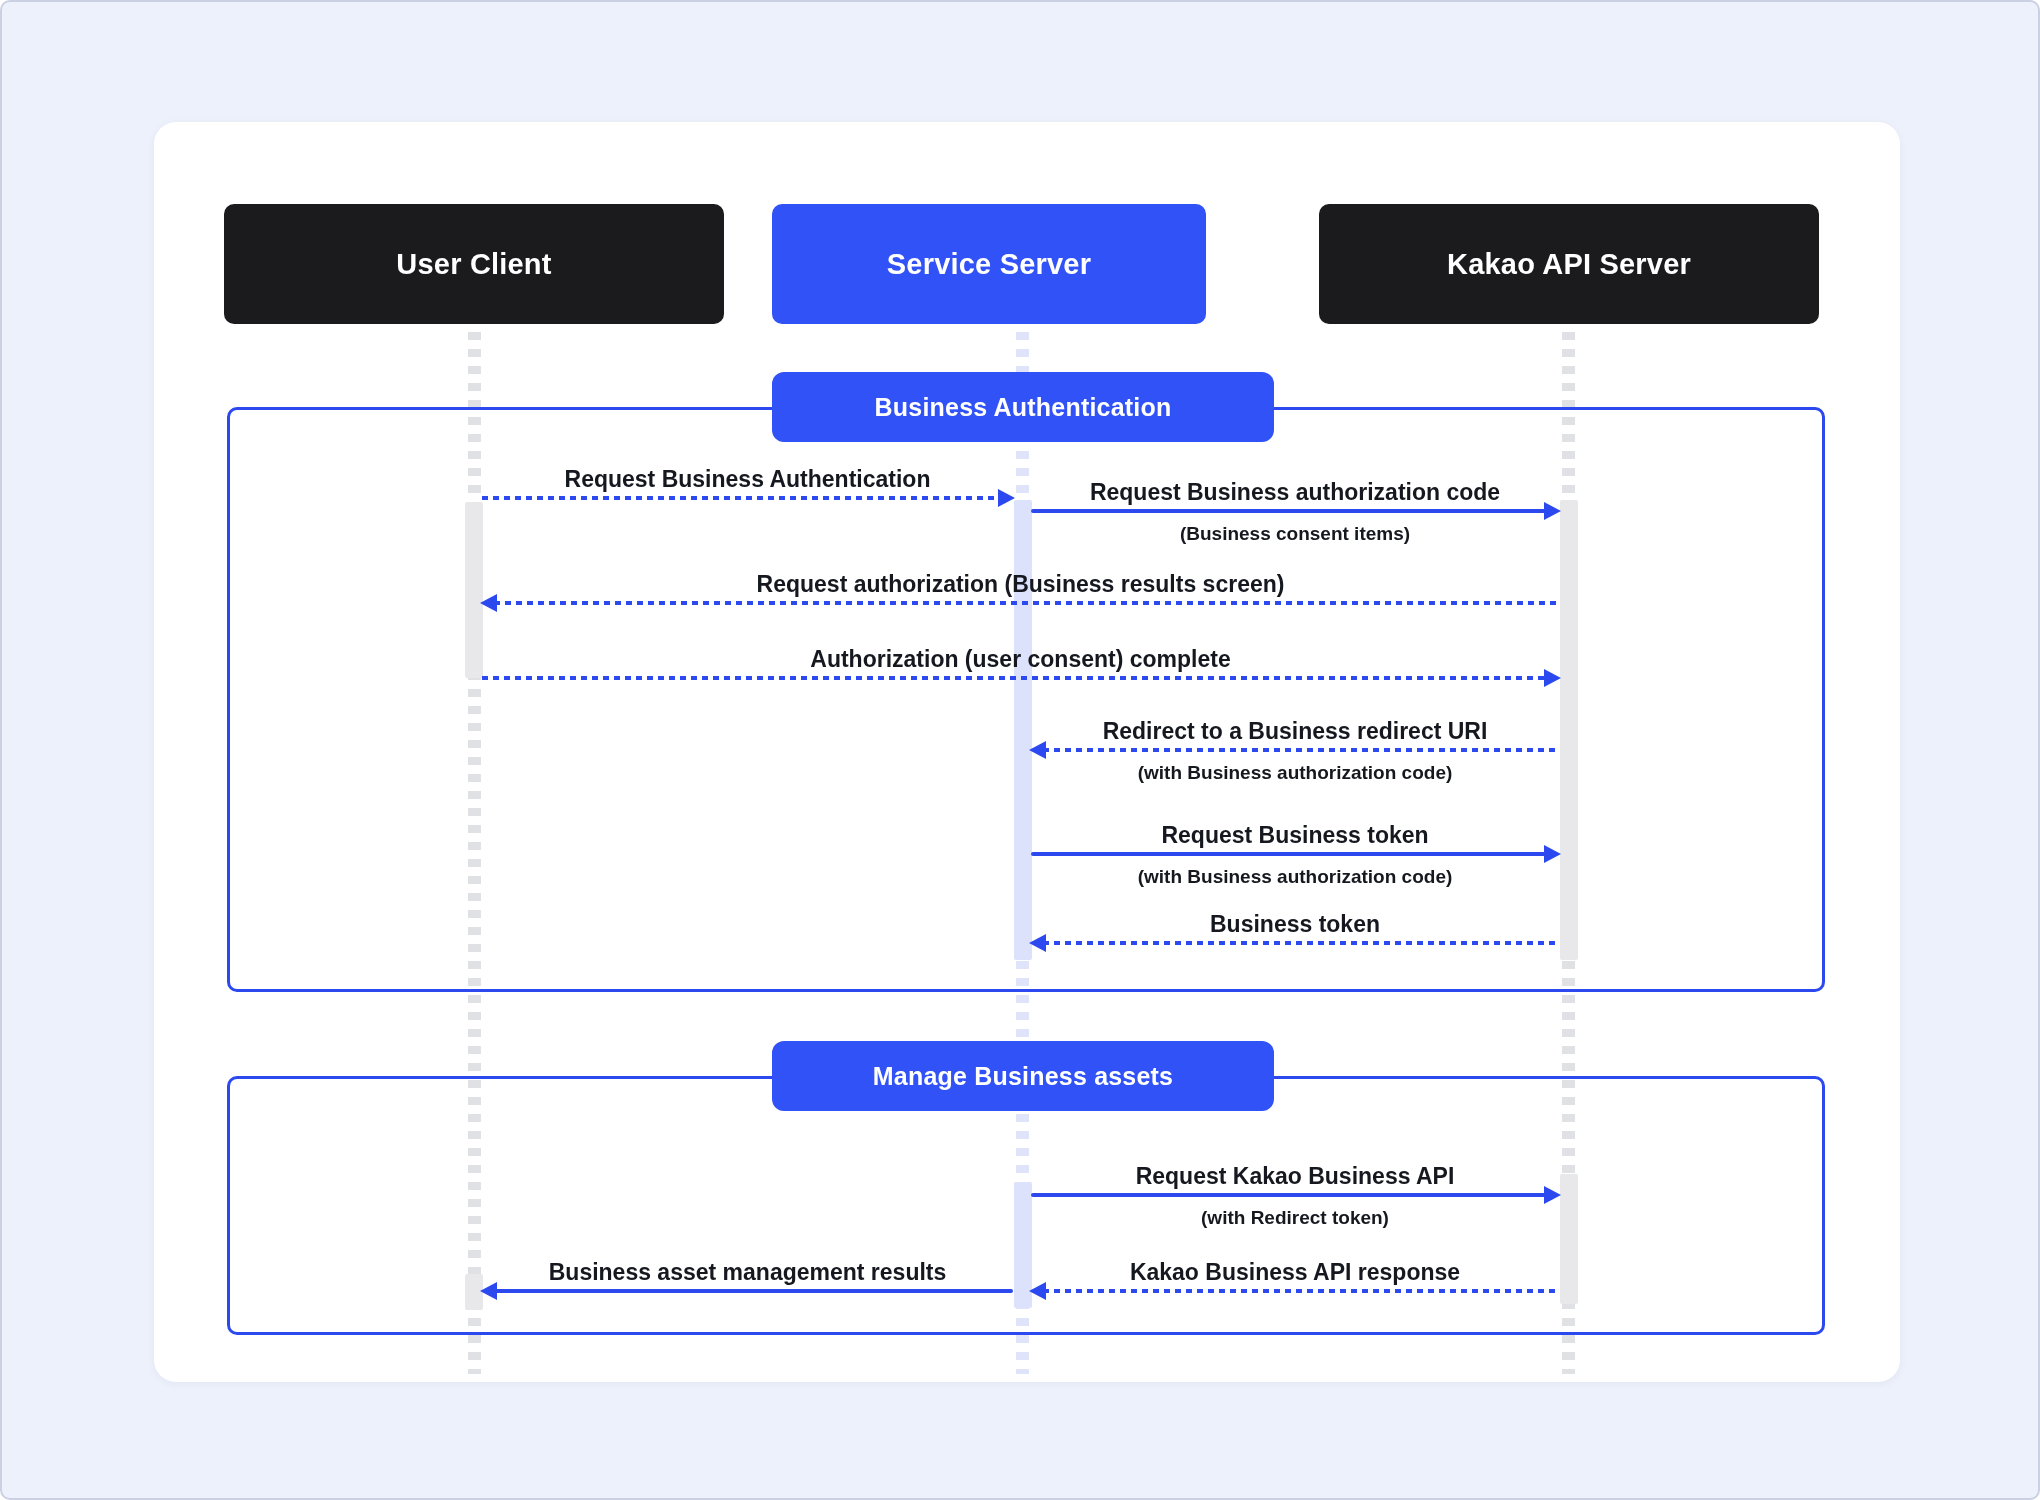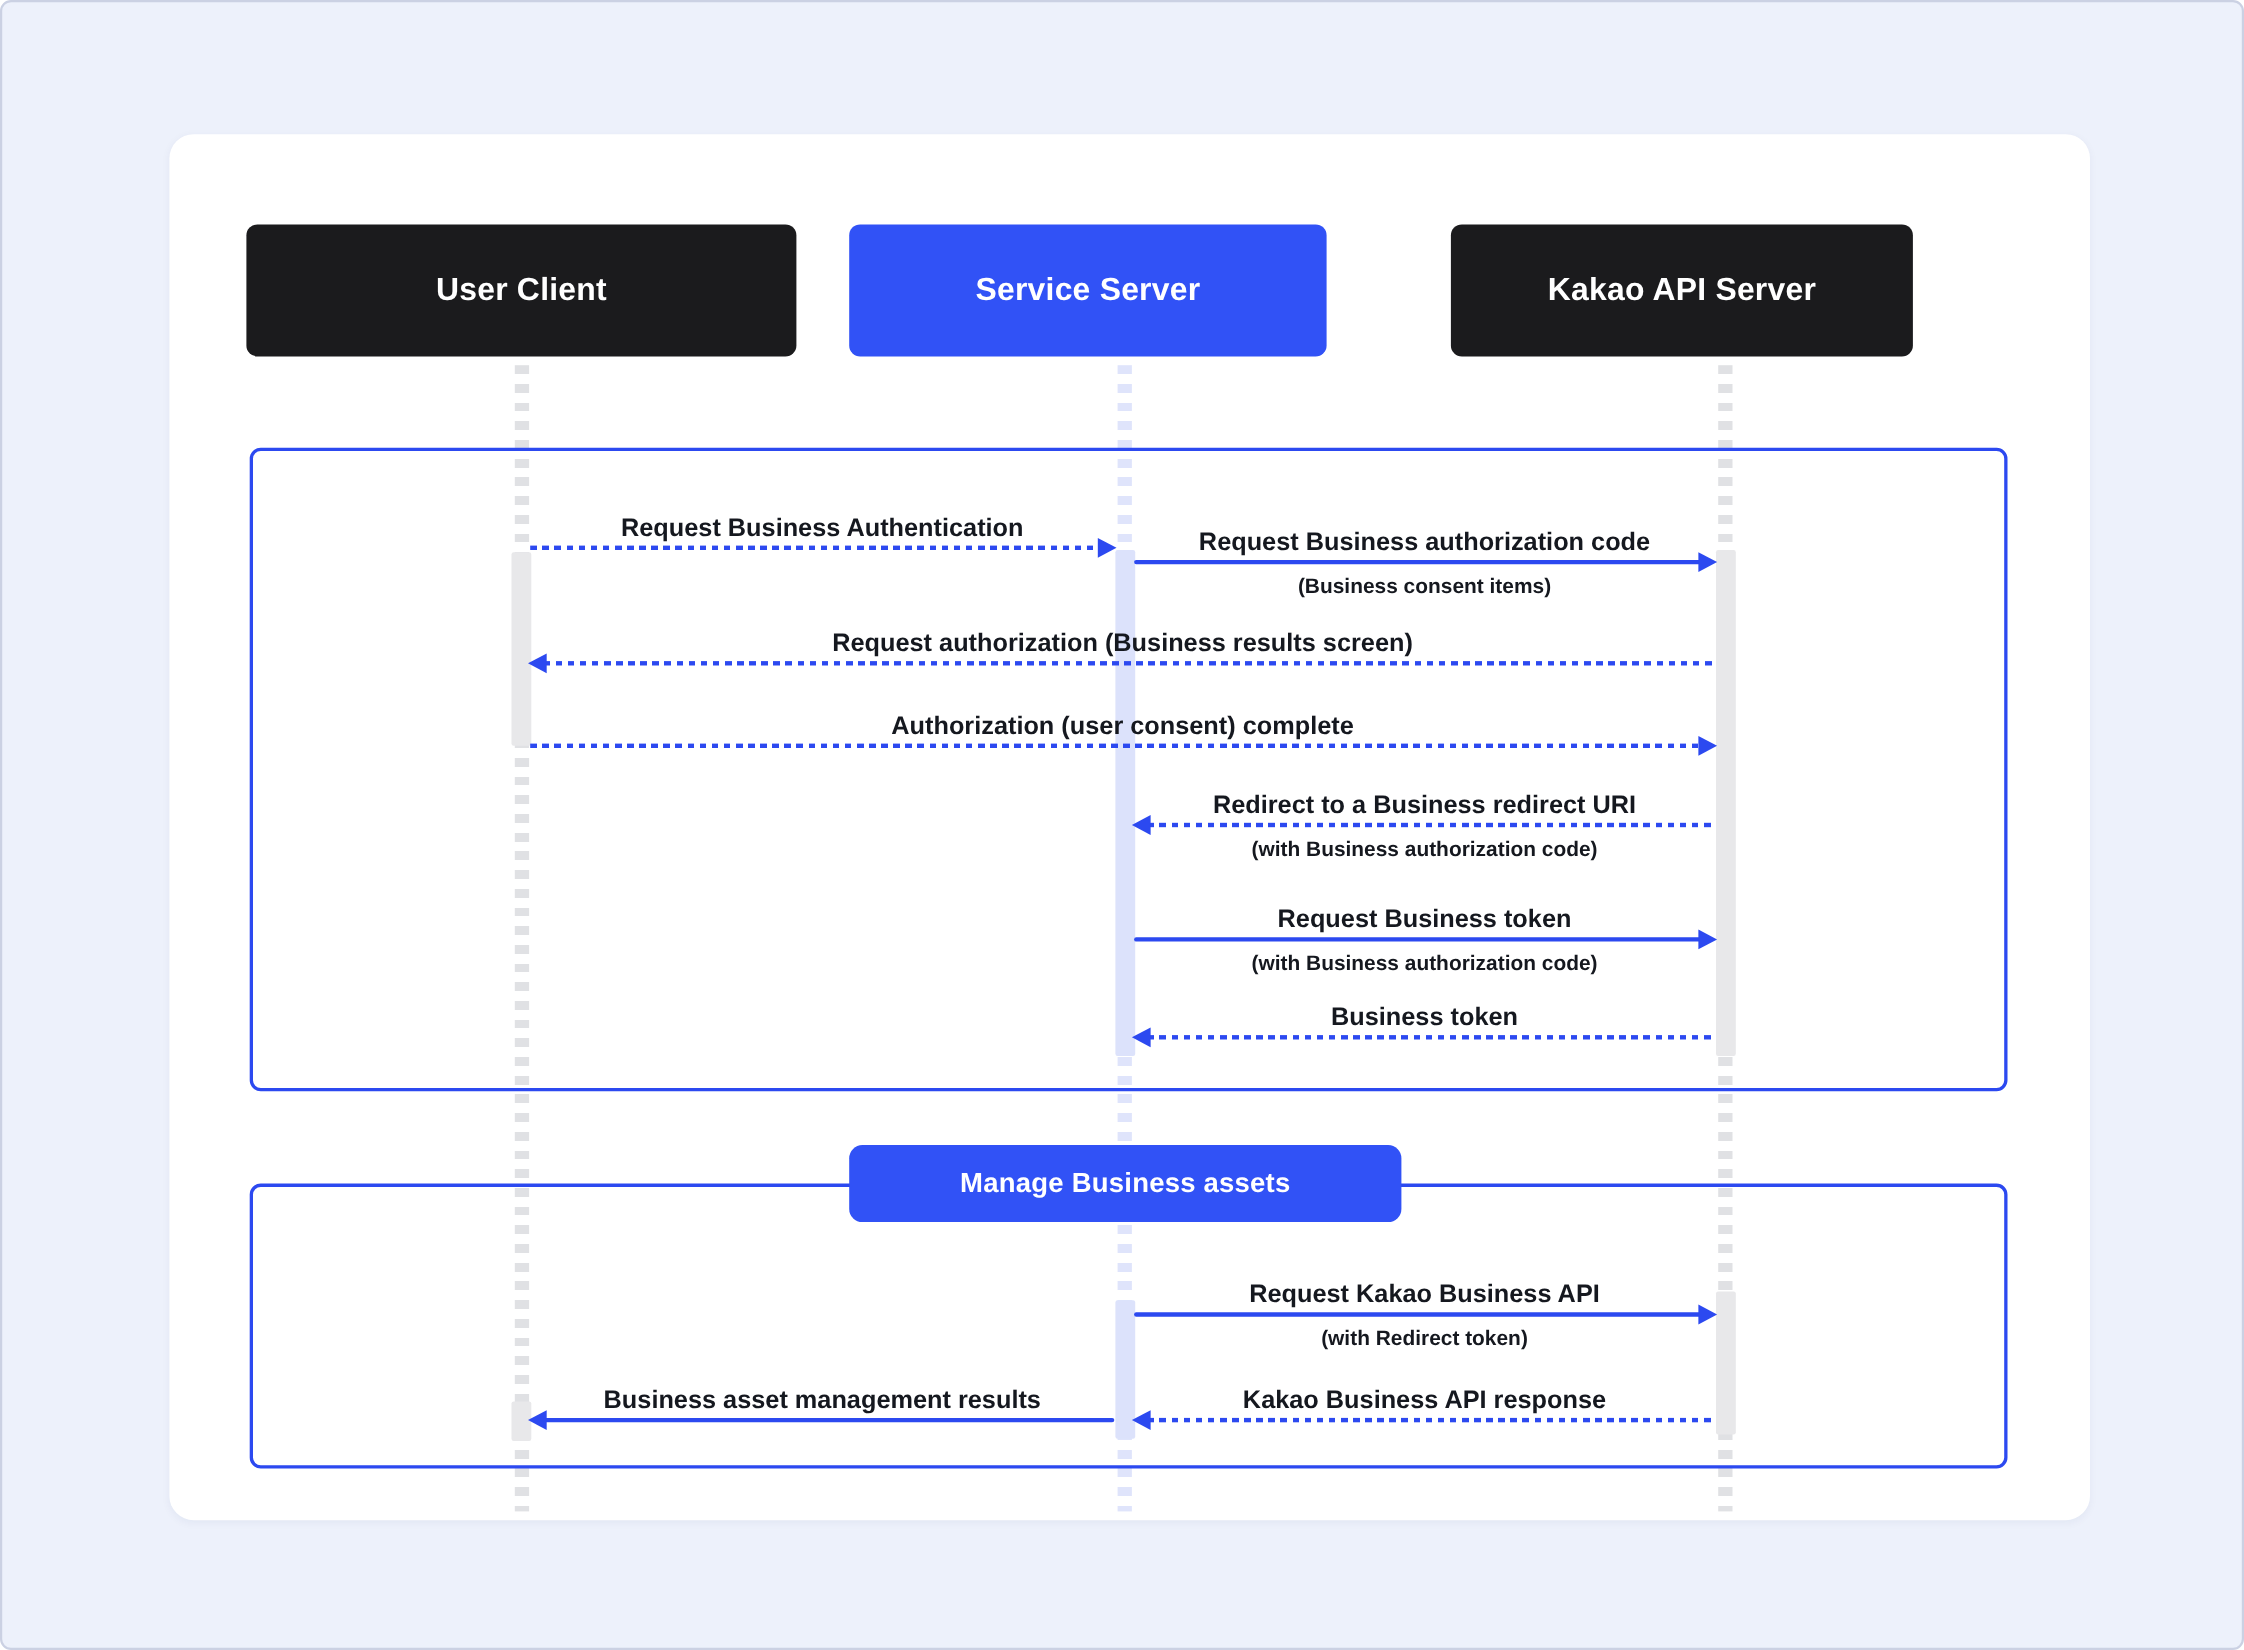--- a/index.html
+++ b/index.html
@@ -51,38 +51,41 @@
 
 <div class="stage">
   <div class="card"></div>
 
   <div class="actor dark" style="left:222px;width:500px;">
     <span>User Client</span>
   </div>
   <div class="actor accent" style="left:770px;width:434px;">
     <span>Service Server</span>
   </div>
-  <div class="actor dark" style="left:1317px;width:420px;">
+  <div class="actor dark" style="left:1317px;width:500px;">
     <span>Kakao API Server</span>
   </div>
 
   <div class="lifeline gray" style="left:466px;"></div>
   <div class="lifeline lav" style="left:1014px;"></div>
   <div class="lifeline gray" style="left:1560px;"></div>
 
   <div class="bar gray" style="left:463px;top:500px;height:176px;"></div>
   <div class="bar lav" style="left:1012px;top:498px;height:460px;"></div>
   <div class="bar gray" style="left:1558px;top:498px;height:460px;"></div>
   <div class="bar lav" style="left:1012px;top:1180px;height:126px;"></div>
   <div class="bar gray" style="left:1558px;top:1172px;height:130px;"></div>
   <div class="bar gray" style="left:463px;top:1272px;height:36px;"></div>
 
   <div class="frame" style="top:405px;height:585px;"></div>
   <div class="frame" style="top:1074px;height:259px;"></div>
 
+  <div class="badge" style="top:370px;">
+    <span>Business Authentication</span>
+  </div>
   <div class="badge" style="top:1039px;">
     <span>Manage Business assets</span>
   </div>
 
   <div class="msg dotted head-right" style="left:480px;top:494px;width:531px;">
     <div class="lbl">Request Business Authentication</div>
     <div class="line"></div>
     <div class="head"></div>
   </div>
 

